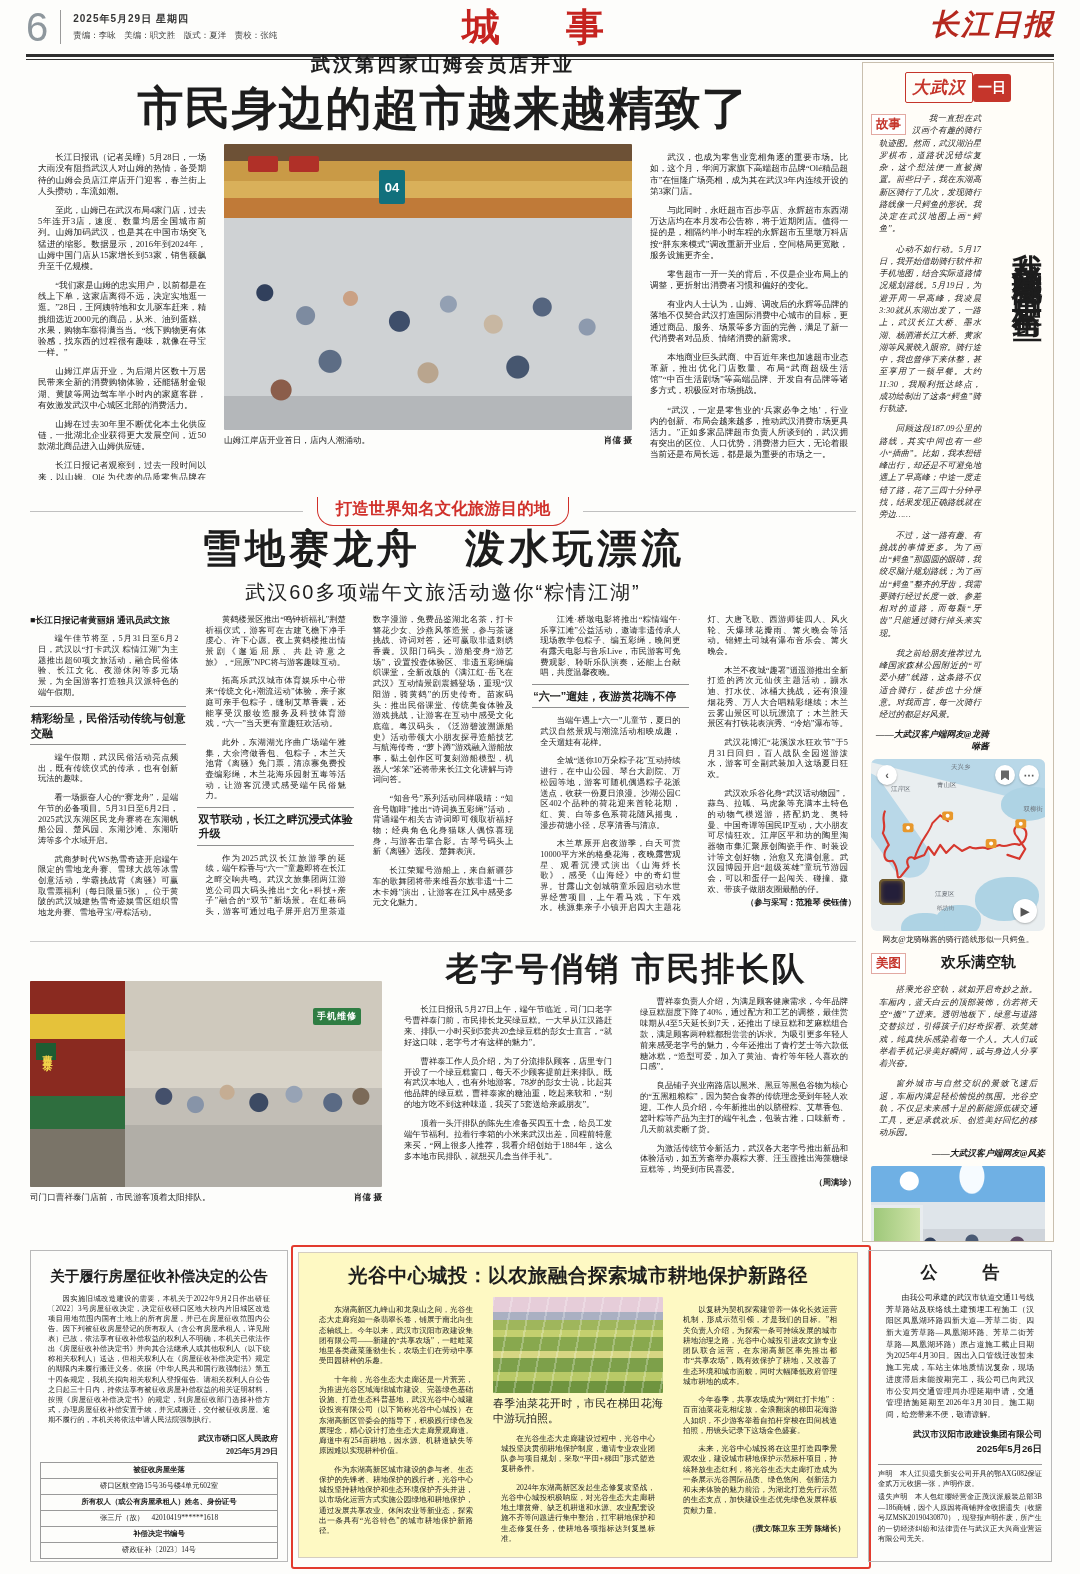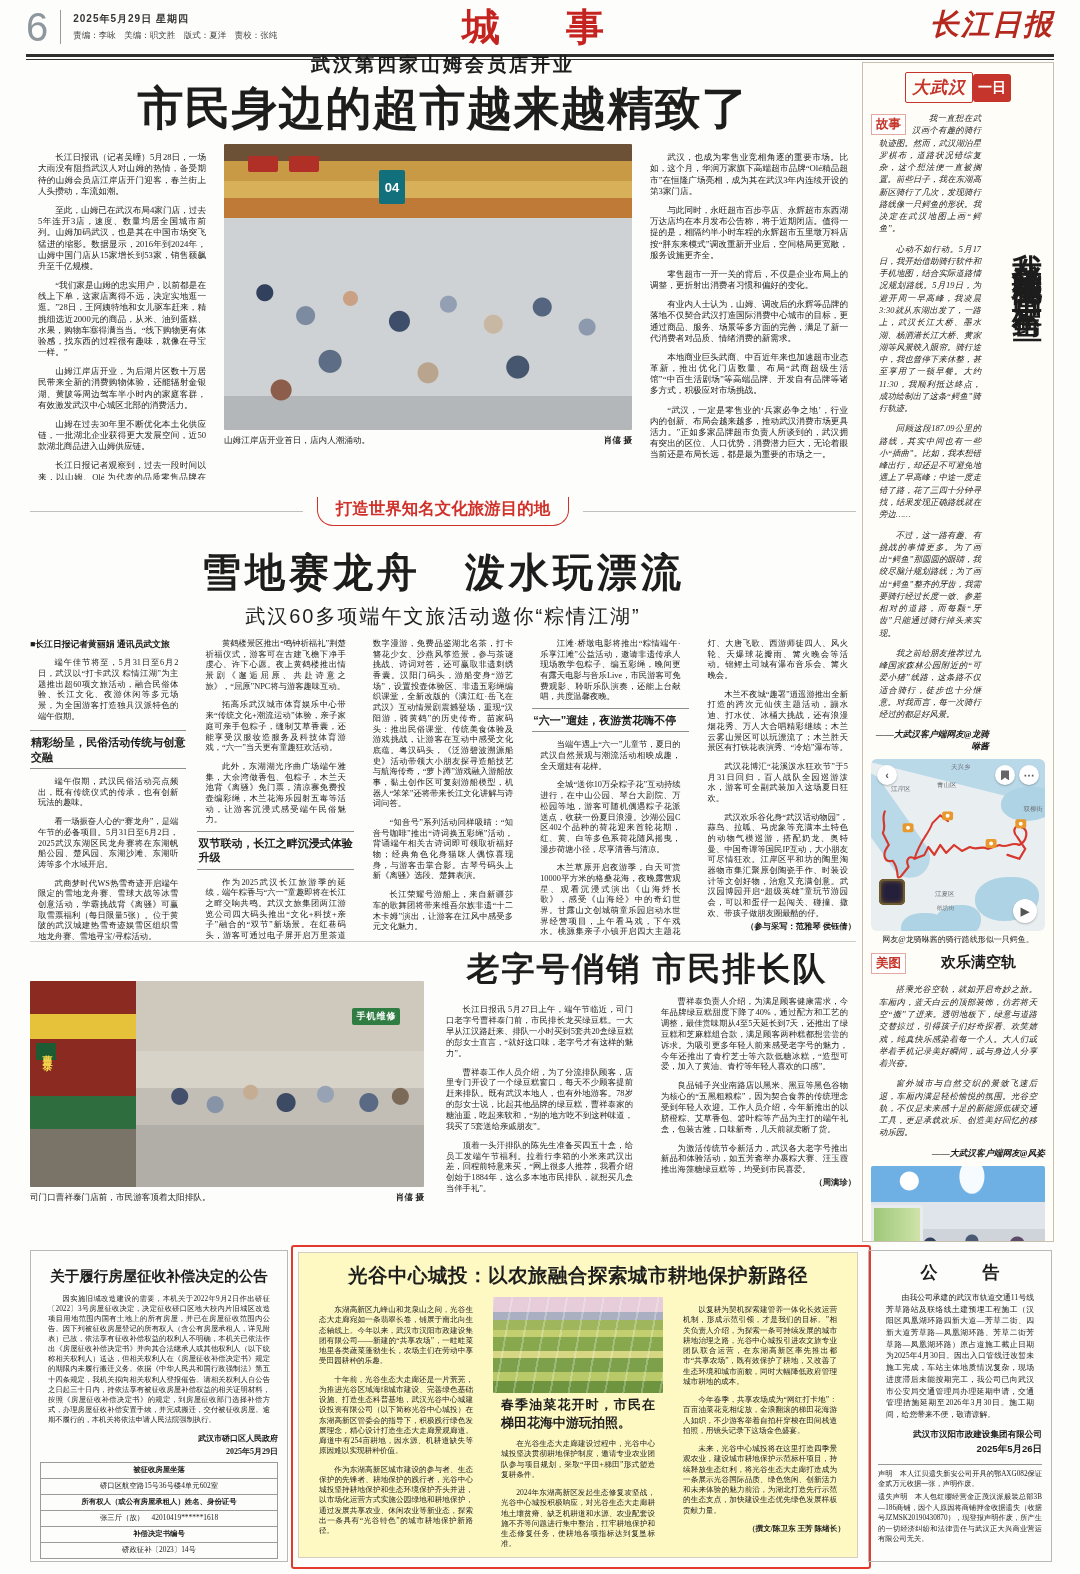--- a/index.html
+++ b/index.html
@@ -51,34 +51,34 @@
      font-family:"Liberation Sans",sans-serif;font-weight:700;font-size:13px;display:flex;align-items:center;justify-content:center;border-radius:2px;}
   .banner-red{position:absolute;top:4%;width:30px;height:16px;background:#b03028;border-radius:2px;}
 
   
   .badge-row{position:absolute;left:30px;top:497px;width:826px;display:flex;align-items:center;gap:14px;}
   .badge-line{flex:1;height:1px;background:#c0c0c0;}
   .badge{color:#d0302a;font-family:"Liberation Sans",sans-serif;font-weight:900;font-size:16.5px;
      padding:1px 18px 5px;border:1.5px solid #d0302a;border-top:none;border-radius:0 0 16px 16px;}
 
   
-  .festival{position:absolute;left:30px;top:552px;width:826px;height:402px;overflow:hidden;}
+  .festival{position:absolute;left:30px;top:528px;width:826px;height:402px;overflow:hidden;}
   .fest-hl{text-align:center;font-family:"Liberation Sans",sans-serif;font-weight:900;font-size:40px;letter-spacing:4px;line-height:1;}
   .fest-deck{text-align:center;font-family:"Liberation Sans",sans-serif;font-weight:400;font-size:20px;letter-spacing:2px;margin:11px 0 9px;}
   .fest-cols{column-count:5;column-gap:11px;height:312px;font-size:8.3px;line-height:1.29;text-align:justify;}
   .byline{font-family:"Liberation Sans",sans-serif;font-weight:700;font-size:8.8px;margin-bottom:5px;text-indent:0;}
   .subhd{font-family:"Liberation Sans",sans-serif;font-weight:900;font-size:11px;line-height:1.3;
      border-top:1px solid #8f8f8f;border-bottom:1px solid #8f8f8f;padding:4px 1px;margin:5px 0 5px;break-inside:avoid;}
   .tailsig{text-align:right;font-weight:700;margin-top:2px;font-family:Liberation Serif, serif;}
 
   .hairline{position:absolute;left:30px;top:941px;width:826px;border-top:1px solid #cccccc;}
 
   
   .heritage{position:absolute;left:30px;top:947px;width:826px;height:294px;display:flex;gap:14px;overflow:hidden;}
-  .her-left{width:394px;flex:none;padding-top:34px;}
+  .her-left{width:352px;flex:none;padding-top:34px;}
   .her-right{flex:1;min-width:0;}
   .her-hl{text-align:center;font-family:"Liberation Sans",sans-serif;font-weight:900;font-size:33px;letter-spacing:2px;margin:4px 0 10px;line-height:1.1;}
   .her-cols{column-count:2;column-gap:12px;height:226px;font-size:8.3px;line-height:1.31;text-align:justify;}
   .ph-queue{height:206px;background:
     radial-gradient(circle at 38% 56%,#44506b 0 8px,transparent 9px),
     radial-gradient(circle at 47% 60%,#8794a8 0 8px,transparent 9px),
     radial-gradient(circle at 56% 54%,#c5ad93 0 7px,transparent 8px),
     radial-gradient(circle at 65% 59%,#3c4a63 0 9px,transparent 10px),
     radial-gradient(circle at 75% 55%,#97a3b5 0 8px,transparent 9px),
     radial-gradient(circle at 86% 59%,#5a6a84 0 9px,transparent 10px),
@@ -100,21 +100,21 @@
   .comp-table{width:100%;border-collapse:collapse;margin-top:5px;font-size:7.4px;text-align:center;}
   .comp-table td{border:1px solid #9a9a9a;padding:2.5px 2px;}
   .comp-table .th{font-family:"Liberation Sans",sans-serif;font-weight:700;}
 
   .guanggu{position:absolute;left:298px;top:1252px;width:560px;height:306px;border:1px solid #d5cdc0;
      background:#fef9c3;padding:9px 12px;box-sizing:border-box;overflow:hidden;}
   .red-rect{position:absolute;left:291px;top:1245px;width:576px;height:320px;border:2.5px solid #e23b2e;border-radius:3px;pointer-events:none;}
   .gg-title{text-align:center;font-family:"Liberation Sans",sans-serif;font-weight:900;font-size:19.5px;margin-bottom:8px;letter-spacing:.5px;}
   .gg-cols{display:flex;gap:12px;}
   .gg-col{flex:1;min-width:0;font-size:7.6px;line-height:1.35;text-align:justify;overflow:hidden;height:252px;}
-  .gg-cap{font-size:13px;margin:3px 8px 4px;text-indent:0;font-weight:bold;}
+  .gg-cap{font-size:11px;margin:3px 0 4px;text-indent:0;}
   .gg-tail{text-align:right;font-weight:700;margin-top:3px;}
   .ph-terrace{height:96px;border-radius:1px;background:
     repeating-linear-gradient(100deg,rgba(255,255,255,.25) 0 2px,transparent 2px 18px),
     linear-gradient(180deg,#e6cdd9 0 16%,#aab0c2 16% 24%,#9fb65c 24% 34%,#c3cf6e 34% 42%,#88a84e 42% 56%,#d6d683 56% 64%,#7da04a 64% 78%,#b9c967 78% 88%,#6f943f 88% 100%);}
 
   .gonggao{position:absolute;left:868px;top:1250px;width:184px;height:312px;border:1px solid #b9b9b9;
      padding:8px 9px;box-sizing:border-box;overflow:hidden;}
   .gg2-title{text-align:center;font-weight:900;font-size:17px;letter-spacing:14px;text-indent:14px;margin:2px 0 6px;}
   .gg2-body{font-size:7.8px;line-height:1.5;text-align:justify;}
   .gg2-sig{text-align:right;font-family:"Liberation Sans",sans-serif;font-weight:700;font-size:8.6px;margin-top:4px;}

